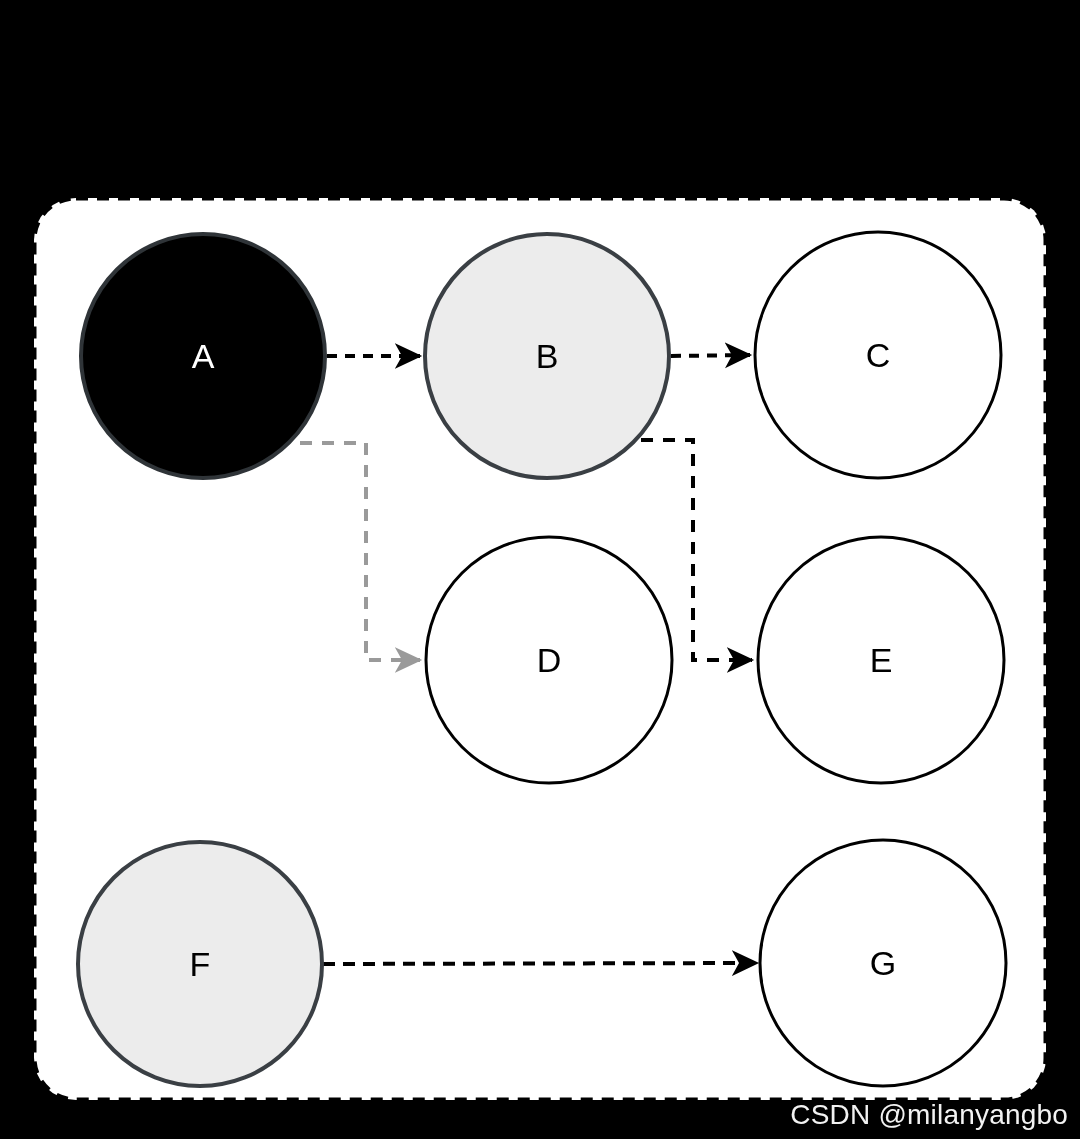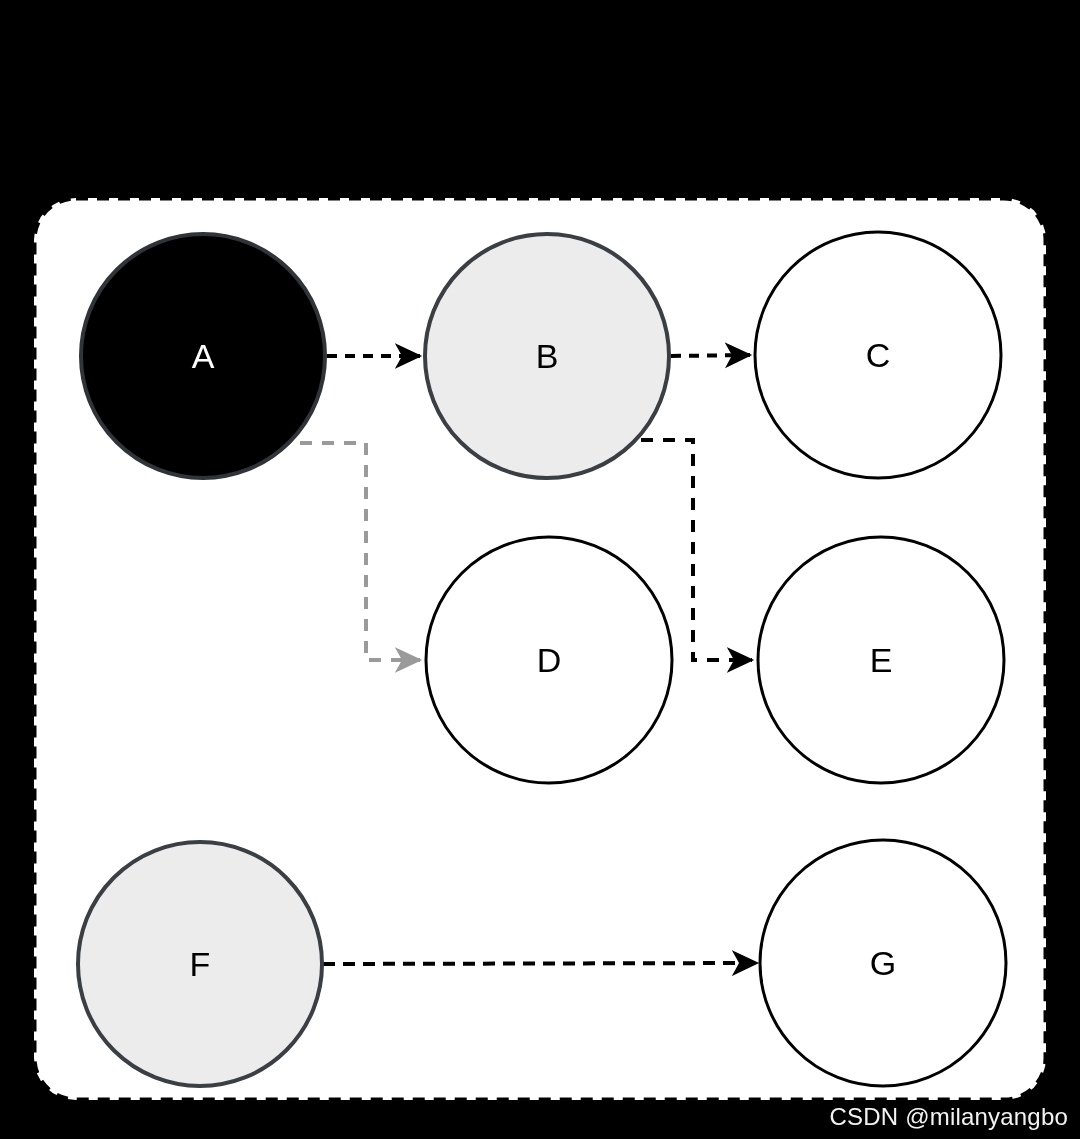--- a/index.html
+++ b/index.html
@@ -36,21 +36,21 @@
     user-select: none;
   }
   .label-dark { fill: #000000; }
   .label-light { fill: #ffffff; }
   .watermark {
     position: absolute;
     right: 12px;
     bottom: 8px;
     color: #f2f2f2;
     font-family: "Liberation Sans", sans-serif;
-    font-size: 24px;
+    font-size: 28px;
     letter-spacing: 0.2px;
     white-space: nowrap;
   }
 </style>
 </head>
 <body style="background: rgb(0, 0, 0);">
 
 <div id="stage" style="background: rgb(0, 0, 0);">
 
   <svg id="diagram-svg" viewBox="0 0 1080 1139">

